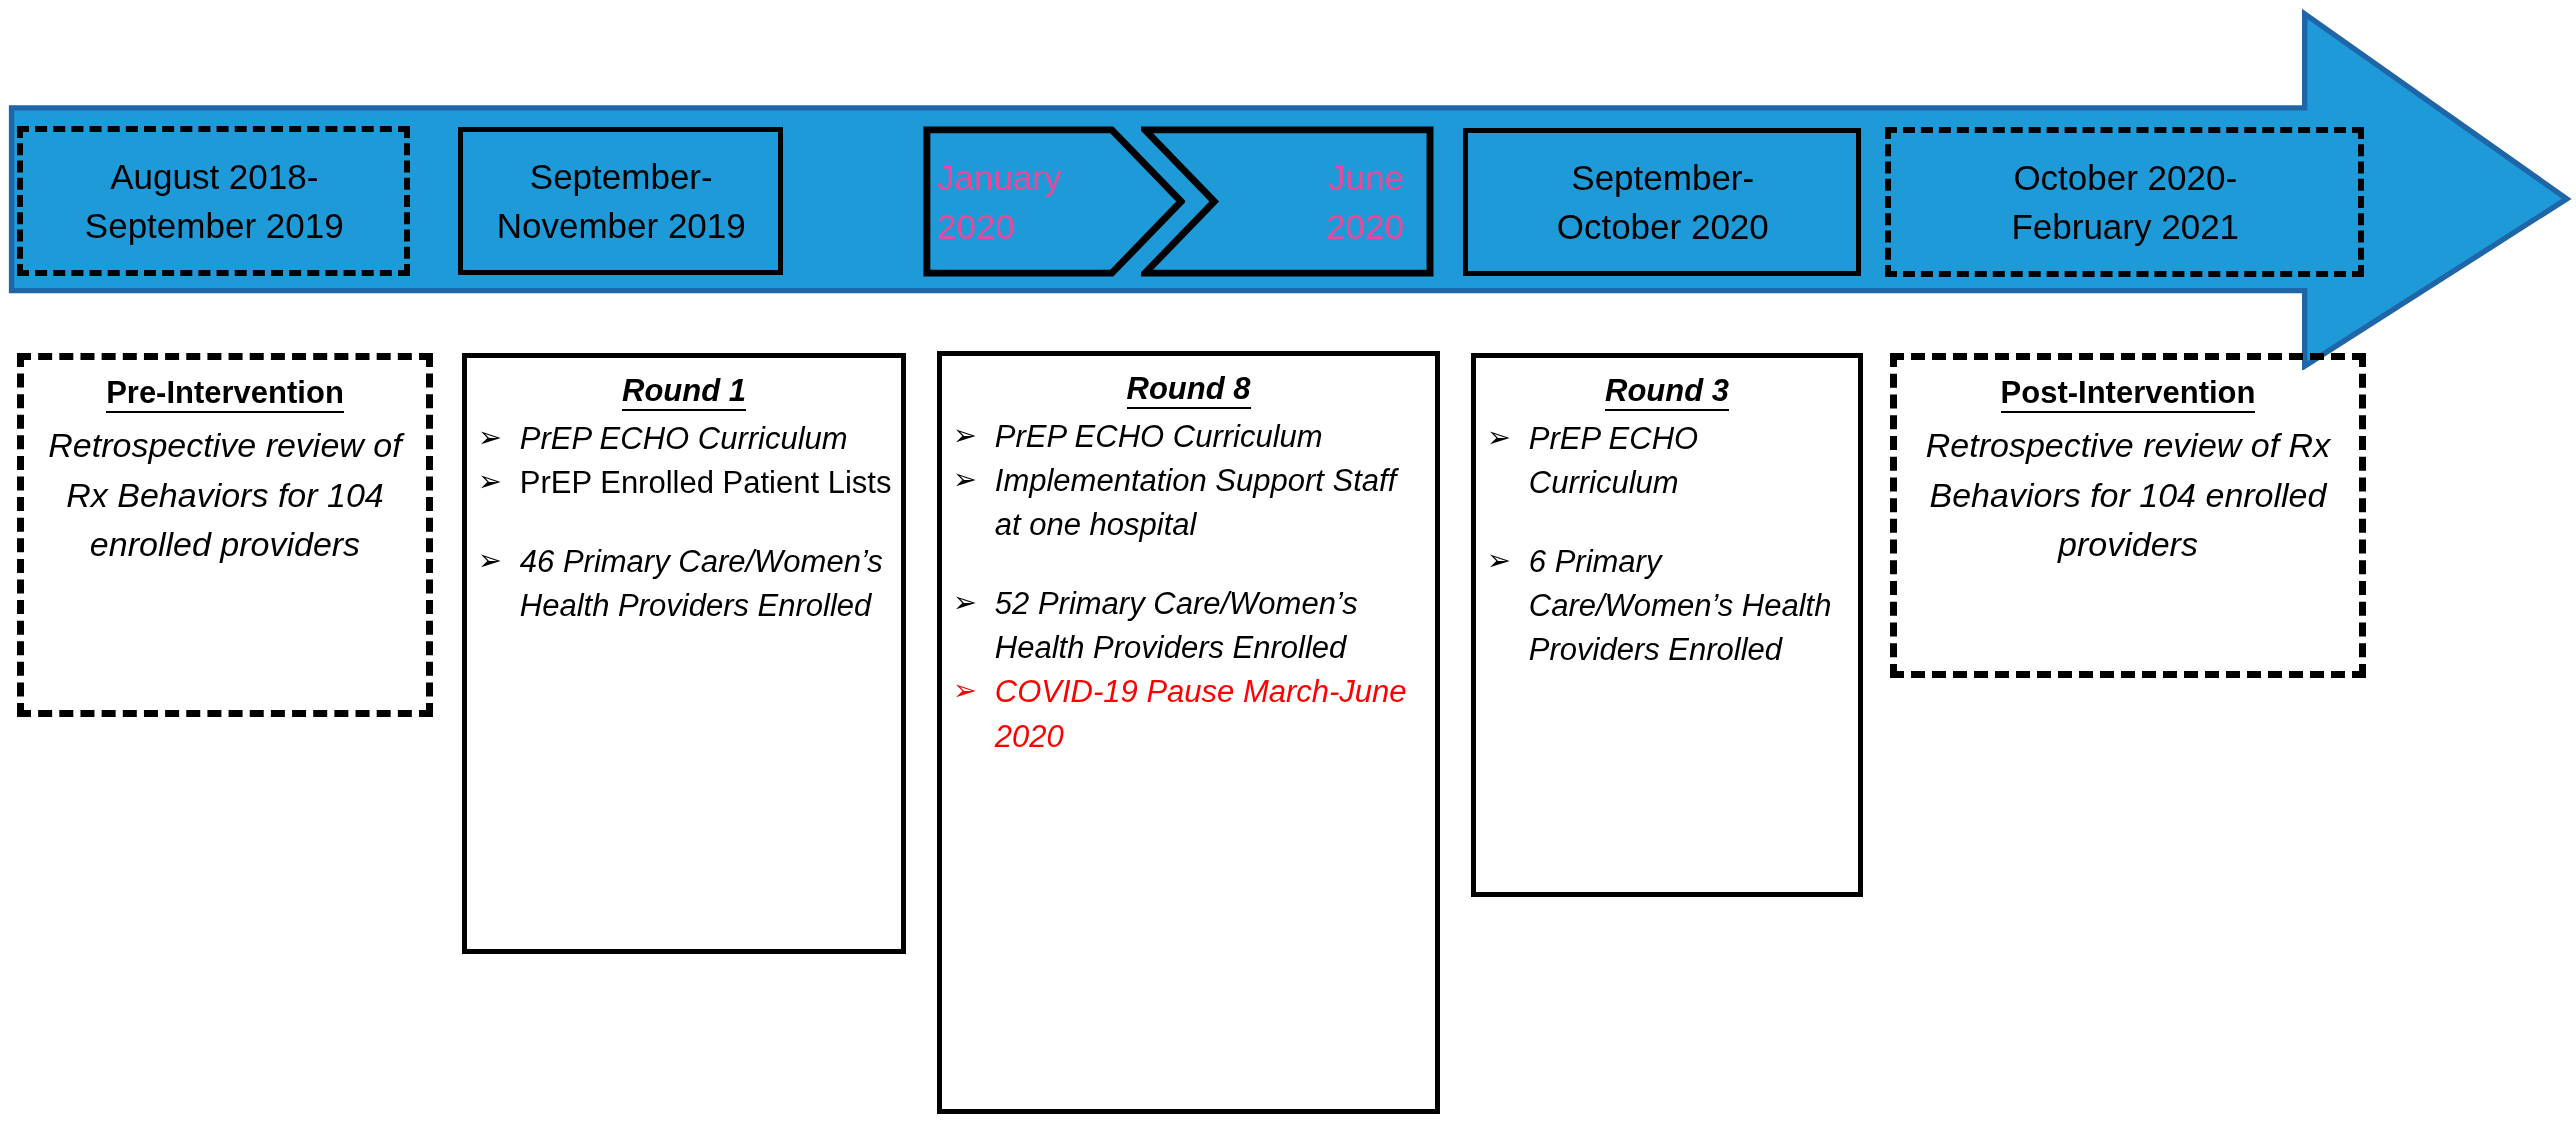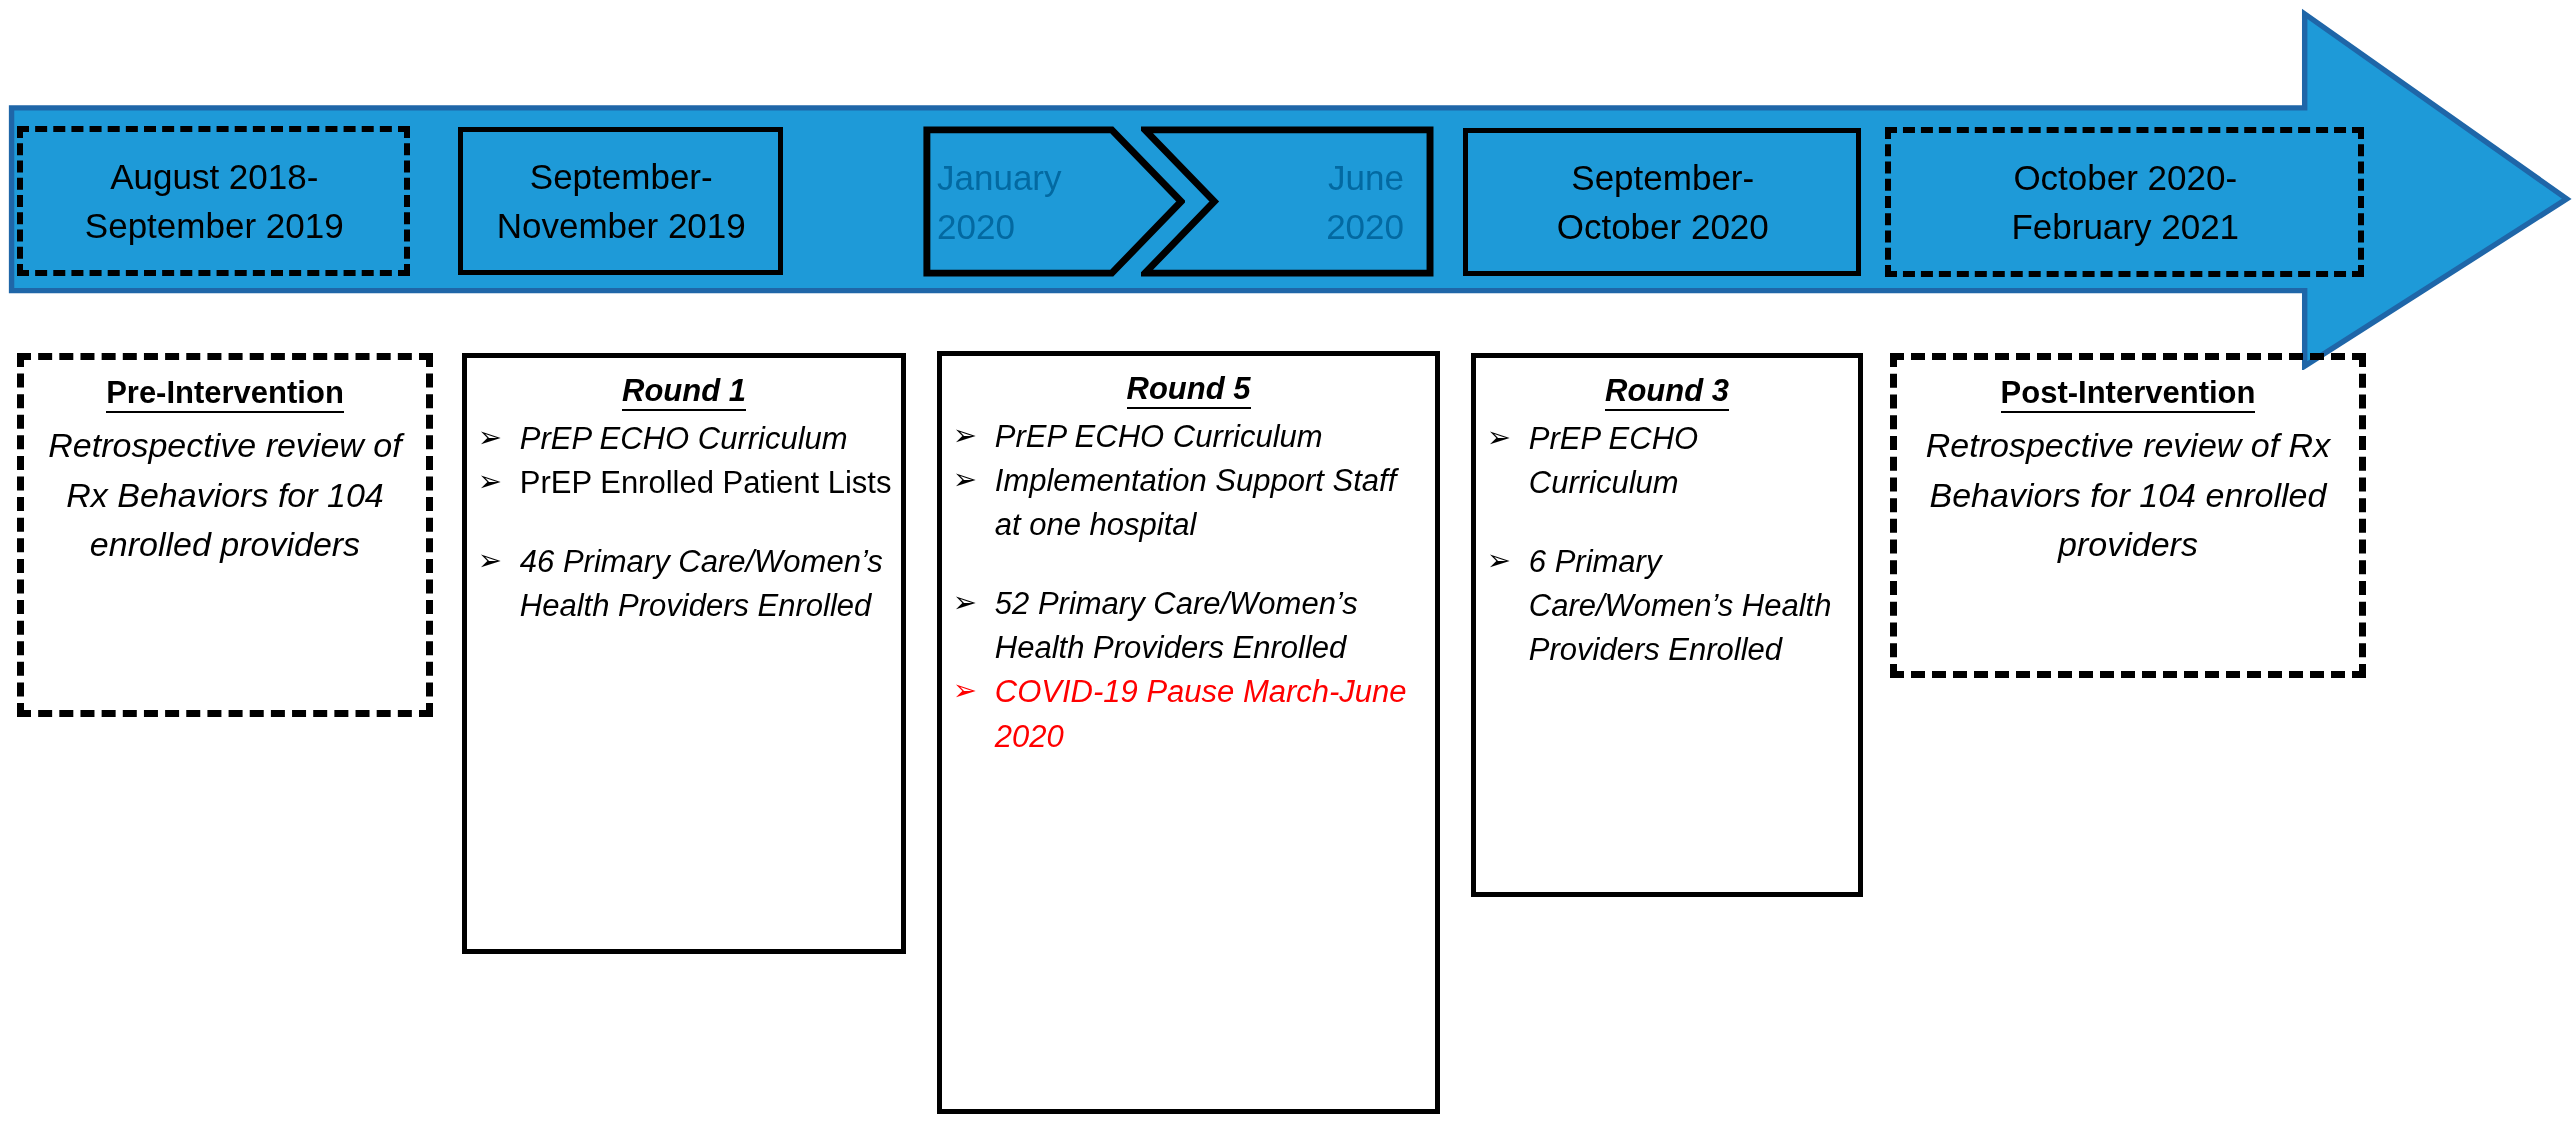--- a/index.html
+++ b/index.html
@@ -45,21 +45,21 @@
   .date-box .ln { display: block; white-space: nowrap; }
   .date-box.solid  { border: 5.4px solid #000000; }
   .date-box.dashed { border: 6.2px dashed #000000; }
 
   
   .shape-box {
     position: absolute;
     display: flex;
     flex-direction: column;
     justify-content: center;
-    color: #0369a1;
+    color: #ec4899;
     font-size: 35px;
     line-height: 1.40;
     padding: 4.6px 14px;
     box-sizing: border-box;
   }
   .shape-box.right-align { align-items: flex-end; text-align: right; }
 
   
   .content-box {
     position: absolute;
@@ -188,21 +188,21 @@
       </li>
       <li class="spaced">
         <span class="bullet-mark">➢</span>
         <span class="bullet-text">46 Primary Care/Women’s Health Providers Enrolled</span>
       </li>
     </ul>
   </div>
 
   <div class="content-box solid" style="left:937px; top:351px; width:503px; height:763px;">
     <div class="box-title italic">
-      <span>Round 5</span>
+      <span>Round 8</span>
     </div>
     <ul class="bullets">
       <li>
         <span class="bullet-mark">➢</span>
         <span class="bullet-text">PrEP ECHO Curriculum</span>
       </li>
       <li>
         <span class="bullet-mark">➢</span>
         <span class="bullet-text">Implementation Support Staff at one hospital</span>
       </li>

